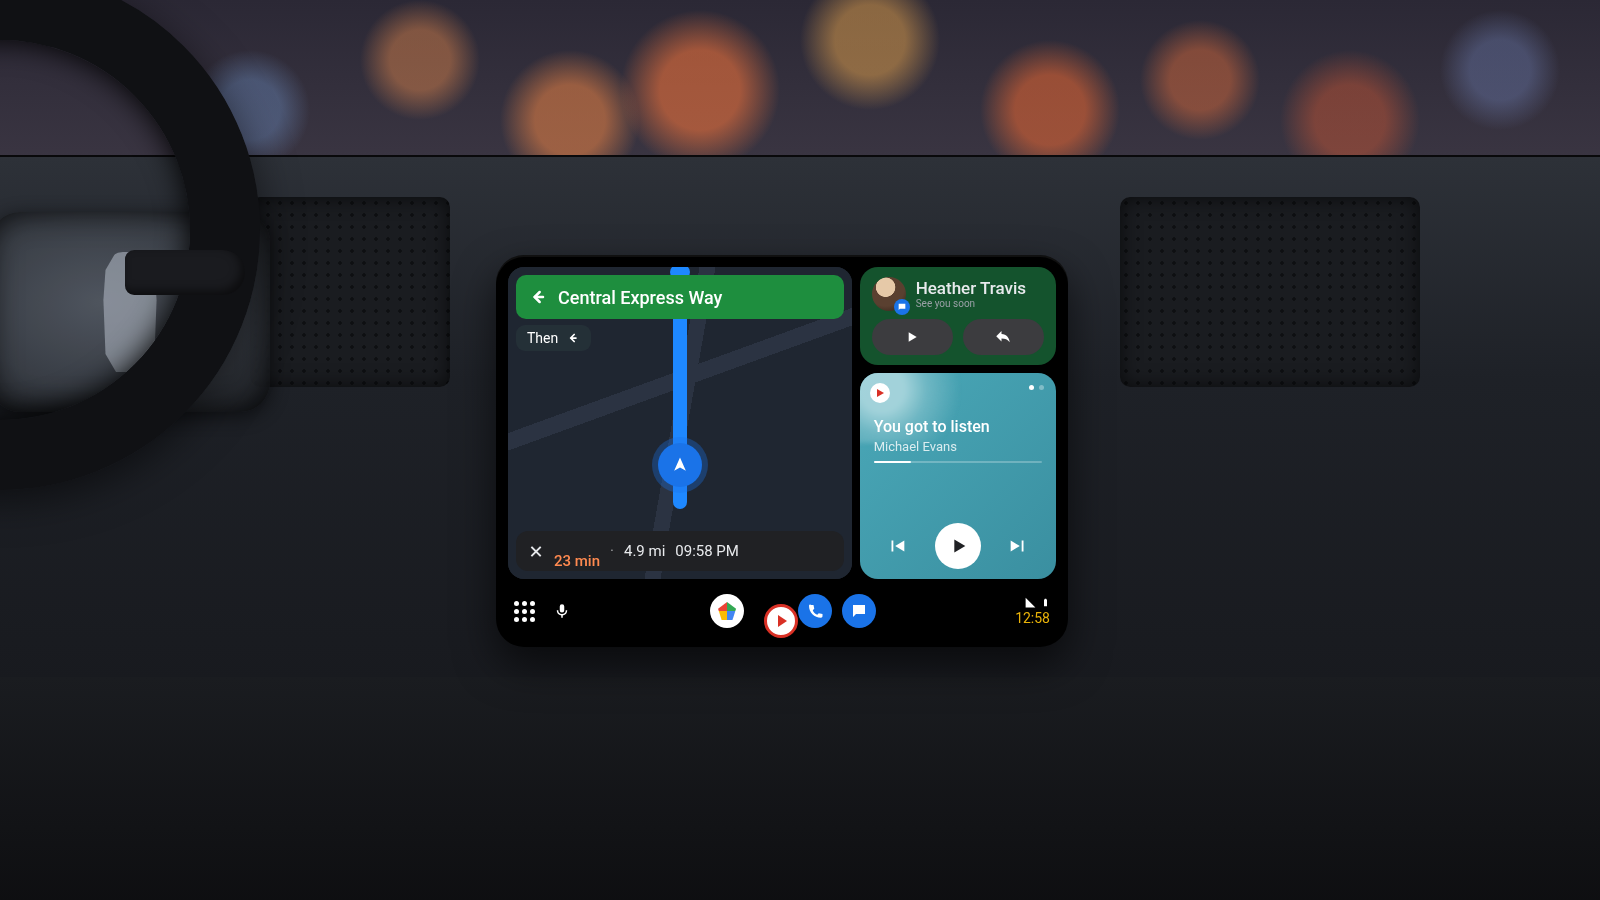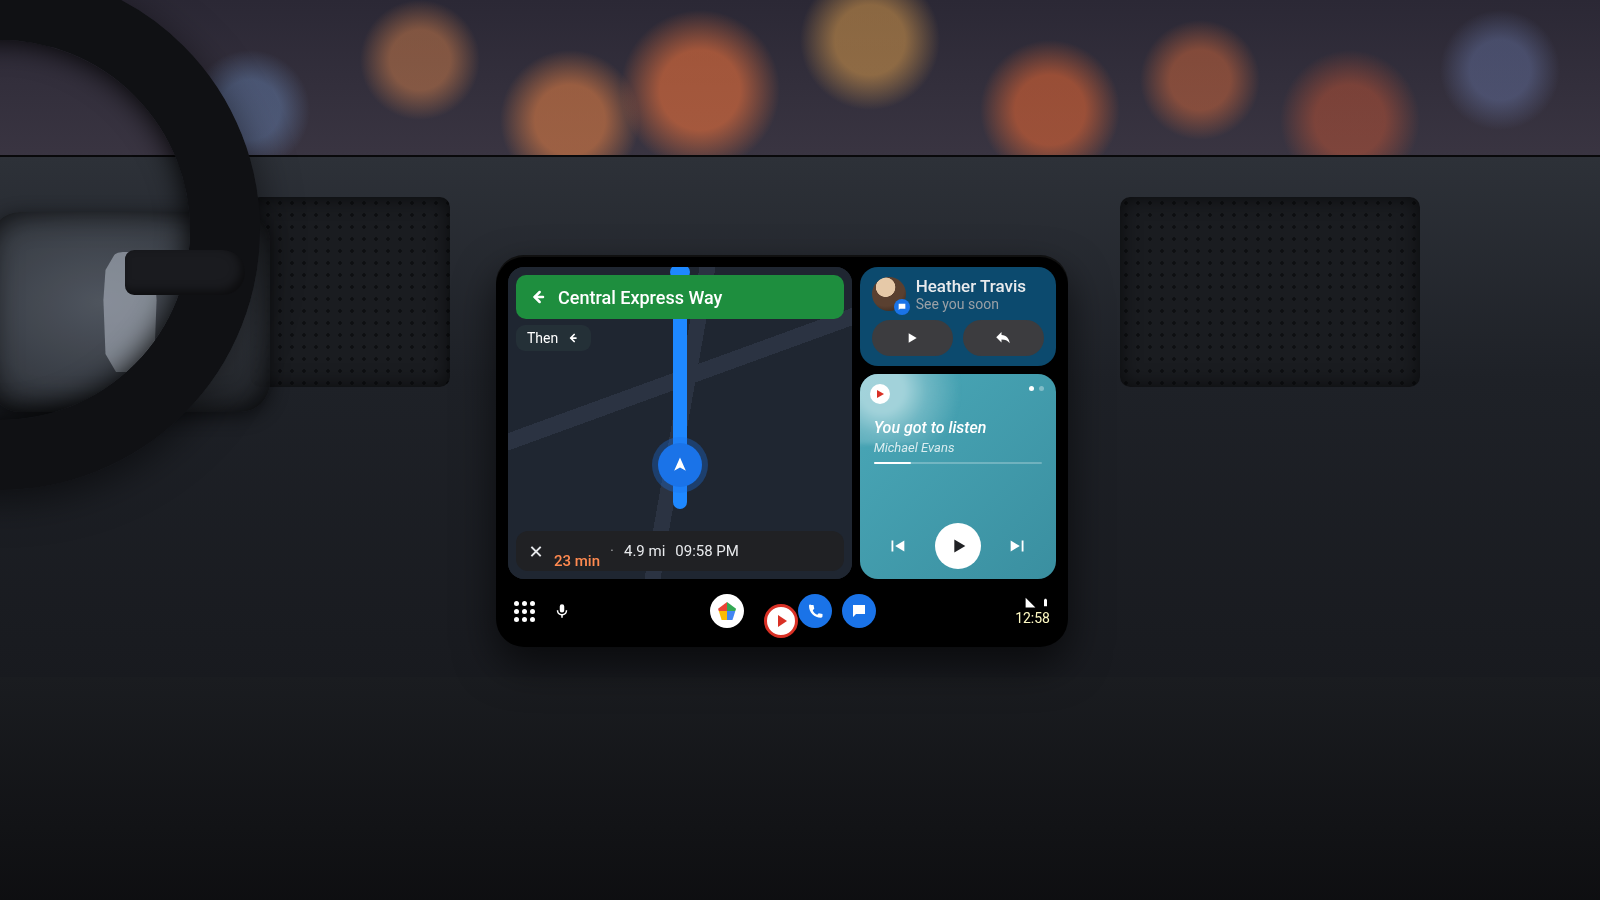--- a/index.html
+++ b/index.html
@@ -96,56 +96,56 @@
   .eta-bar {
     position:absolute; left:8px; right:8px; bottom:8px; height:40px;
     background:#202124; border-radius:12px; display:flex; align-items:center; gap:10px;
     padding:0 12px; color:#e8eaed; font-size:15px;
   }
   .eta-bar .x { color:#e8eaed; font-size:18px; width:16px; text-align:center; }
   .eta-time { color:#ff8a50; font-weight:500;margin-top:19px; }
   .dot { opacity:.6; }
 
   
-  .card { background:#0c4a6e; border-radius:18px; padding:10px 12px; color:#e8eaed; }
+  .card { background:#14532d; border-radius:18px; padding:10px 12px; color:#e8eaed; }
   .notif { display:flex; flex-direction:column; gap:8px; }
   .notif-head { display:flex; align-items:center; gap:10px; }
   .avatar { width:34px; height:34px; border-radius:50%;
     background: radial-gradient(circle at 40% 30%, #e6c9a8 0 30%, #5a4030 32% 60%, #2b1d14 100%); position:relative; flex-shrink:0;}
   .msg-badge { position:absolute; right:-4px; bottom:-4px; width:16px; height:16px; border-radius:50%;
     background:#1a73e8; display:flex; align-items:center; justify-content:center;}
   .notif-title { font-size:17px; font-weight:500; line-height:1.1;}
-  .notif-sub { font-size:14px; color:#9aa0a6; }
+  .notif-sub { font-size:10px; color:#9aa0a6; }
   .notif-actions { display:flex; gap:10px; }
   .pill-btn { flex:1; height:36px; background:#3c3c3f; border-radius:20px;
     display:flex; align-items:center; justify-content:center; color:#fff; }
 
   
-  .media { flex:1; background: linear-gradient(135deg,#4aa8b8 0%, #3a8fa0 100%); position:relative; overflow:hidden;font-style:italic;}
+  .media { flex:1; background: linear-gradient(135deg,#4aa8b8 0%, #3a8fa0 100%); position:relative; overflow:hidden;}
   .media::before { content:""; position:absolute; left:-20px; top:-20px; width:140px; height:90px;
     background: radial-gradient(circle at 30% 40%, #c9e6ea 0 20%, #7fbfca 40%, transparent 70%); filter:blur(2px); opacity:.7;}
   .ytm { position:absolute; left:10px; top:10px; width:20px; height:20px; border-radius:50%;
     background:#fff; display:flex;align-items:center;justify-content:center;}
   .ytm::after{content:"";border-left:7px solid #d93025;border-top:4px solid transparent;border-bottom:4px solid transparent;margin-left:2px;}
   .media-dots { position:absolute; right:12px; top:12px; display:flex; gap:5px;}
   .media-dots span{width:5px;height:5px;border-radius:50%;background:#ffffff55;}
   .media-dots span.active{background:#fff;}
   .media-title{position:absolute;left:14px;right:14px;top:44px;color:#fff;font-size:16px;font-weight:500;}
   .media-artist{position:absolute;left:14px;top:66px;color:#ffffffcc;font-size:13px;text-align:right;}
   .progress{position:absolute;left:14px;right:14px;top:88px;height:2px;background:#ffffff40;border-radius:2px;}
   .progress::after{content:"";position:absolute;left:0;top:0;bottom:0;width:22%;background:#fff;border-radius:2px;}
   .media-controls{position:absolute;left:0;right:0;bottom:10px;display:flex;align-items:center;justify-content:space-evenly;}
   .mc-btn{color:#fff;display:flex;align-items:center;justify-content:center;}
   .mc-play{width:46px;height:46px;border-radius:50%;background:#fff;color:#222;}
 
   
   .dock { height:48px; display:flex; align-items:center; padding:0 6px; }
   .dock-left{display:flex;align-items:center;gap:18px;color:#fff;}
   .dock-center{flex:1;display:flex;align-items:center;justify-content:center;gap:10px;}
-  .dock-right{display:flex;flex-direction:column;align-items:flex-end;color:#fef9c3;gap:1px;}
+  .dock-right{display:flex;flex-direction:column;align-items:flex-end;color:#eab308;gap:1px;}
   .app{width:34px;height:34px;border-radius:50%;display:flex;align-items:center;justify-content:center;position:relative;}
   .app.maps{background:#fff;}
   .app.maps::before{content:"";width:18px;height:18px;background:
     conic-gradient(#34a853 0 25%, #4285f4 0 50%, #fbbc04 0 75%, #ea4335 0);
     clip-path: polygon(50% 0,100% 38%,80% 100%,20% 100%,0 38%); }
   .app.ytm{background:#fff;border:3px solid #d93025;}
   .app.ytm::after{content:"";border-left:9px solid #d93025;border-top:6px solid transparent;border-bottom:6px solid transparent;margin-left:2px;}
   .app.phone{background:#1a73e8;}
   .app.msg{background:#1a73e8;}
   .grid-icon{display:grid;grid-template-columns:repeat(3,5px);grid-template-rows:repeat(3,5px);gap:3px;}

